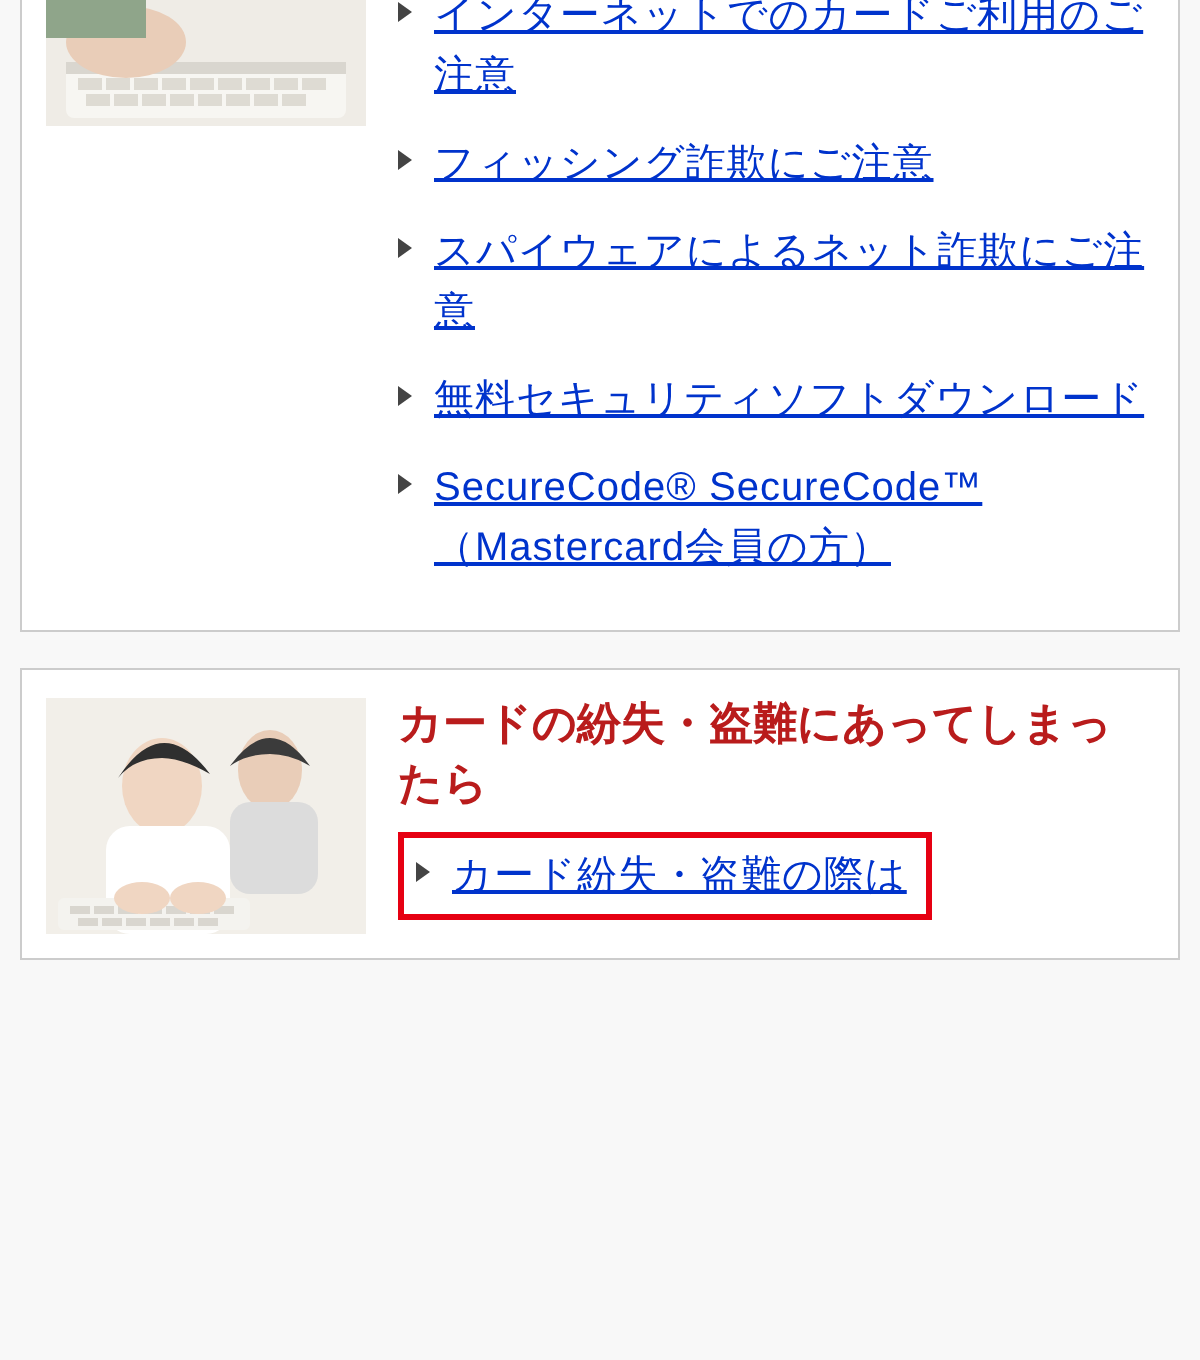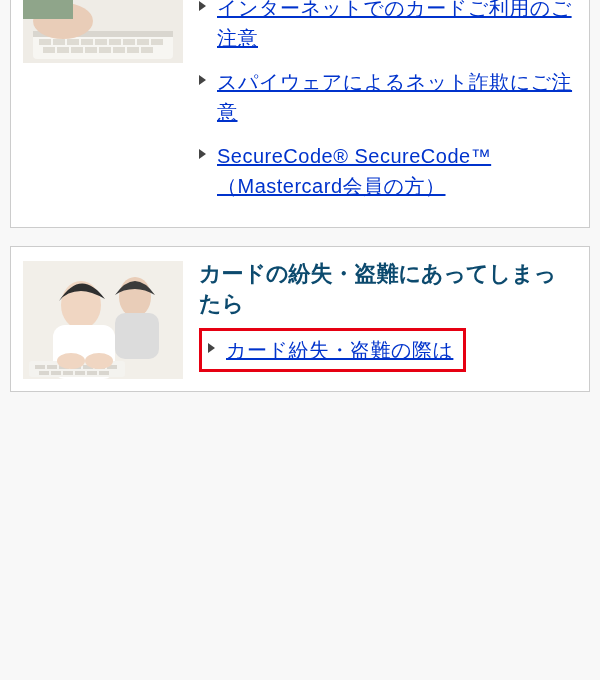--- a/index.html
+++ b/index.html
@@ -34,21 +34,21 @@
     flex: 0 0 160px;
     height: 118px;
     margin-top: 14px;
   }
   .card-img.first svg, .card-img.second svg { width: 100%; height: 100%; display:block; }
   .content { flex: 1; padding-top: 0; }
   .card.second .content { padding-top: 12px; }
   .section-title {
     font-size: 22px;
     font-weight: bold;
-    color: #0c4a6e;
+    color: #b91c1c;
     line-height: 1.35;
     margin-bottom: 10px;
   }
   ul.link-list { list-style: none; }
   ul.link-list li {
     position: relative;
     padding-left: 18px;
     margin-bottom: 14px;
     line-height: 1.5;
   }
@@ -103,21 +103,23 @@
           <rect x="104" y="54" width="12" height="6"></rect>
           <rect x="118" y="54" width="12" height="6"></rect>
       </g>
       <ellipse cx="40" cy="28" rx="30" ry="18" fill="#e9cdb8"></ellipse>
       <rect x="0" y="0" width="50" height="26" fill="#8fa58a"></rect>
     </svg>
   </div>
   <div class="content">
     <ul class="link-list">
       <li><a href="#">インターネットでのカードご利用のご注意</a></li>
+      <li><a href="#">フィッシング詐欺にご注意</a></li>
       <li><a href="#">スパイウェアによるネット詐欺にご注意</a></li>
+      <li><a href="#">無料セキュリティソフトダウンロード</a></li>
       <li><a href="#">SecureCode® SecureCode™（Mastercard会員の方）</a></li>
     </ul>
   </div>
 </div>
 
 <div class="card second">
   <div class="card-img second">
     <svg viewBox="0 0 160 118" preserveAspectRatio="xMidYMid slice">
       <rect width="160" height="118" fill="#f2efe9"></rect>
 

